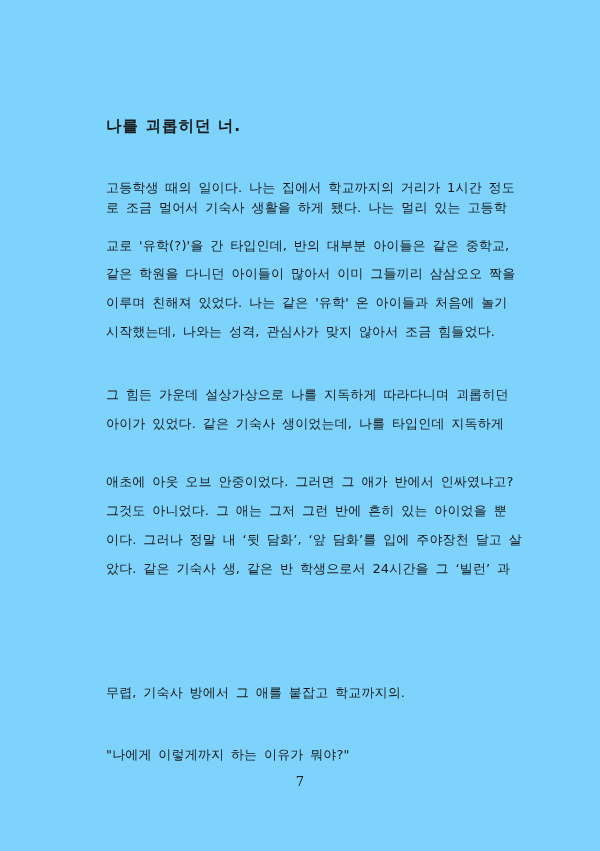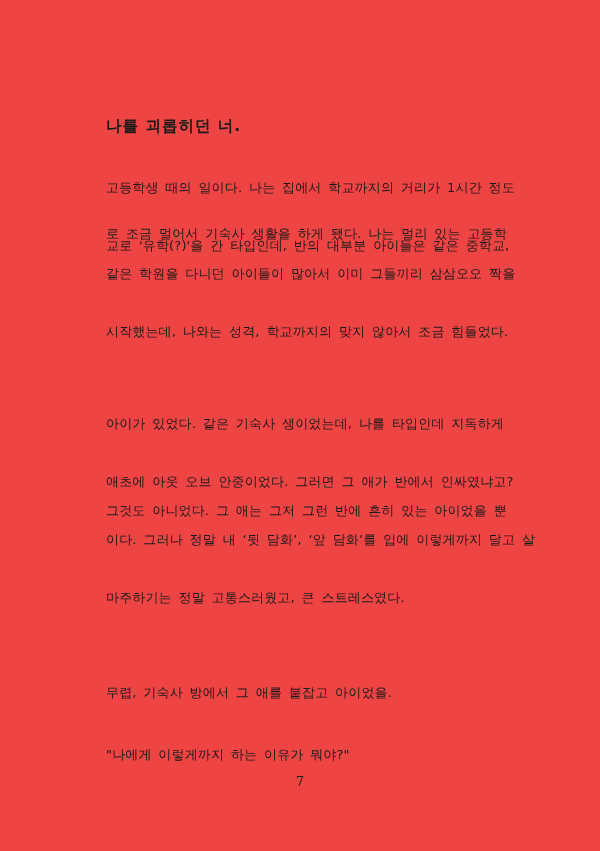--- a/index.html
+++ b/index.html
@@ -1,41 +1,43 @@
 <!DOCTYPE html>
 <html><head>
 <meta charset="utf-8">
 <style>
   html, body { margin: 0; padding: 0; background: #ffffff; }
   body { width: 600px; height: 851px; position: relative; overflow: hidden;
          font-family: "DejaVu Sans", sans-serif; color: #1a1a1a; }
-  .page { position: absolute; left: 0; top: 0; width: 600px; height: 851px; background: #ef4444; }
+  .page { position: absolute; left: 0; top: 0; width: 600px; height: 851px; background: #7dd3fc; }
   .title { position: absolute; left: 106px; top: 116px; font-size: 15.5px; font-weight: bold;
            letter-spacing: 1px; white-space: nowrap; }
   .line { position: absolute; left: 106px; width: 400px; font-size: 13px; white-space: nowrap;
           letter-spacing: 0.15px; word-spacing: 2.5px; line-height: 16px; }
   .pagenum { position: absolute; left: 0; width: 600px; top: 774px; text-align: center;
              font-family: "DejaVu Serif", serif; font-size: 13px; }
 </style>
 </head>
 <body>
 
 <div class="page">
   <div class="title">나를 괴롭히던 너.</div>
 
   <div class="line" style="top:180px">고등학생 때의 일이다. 나는 집에서 학교까지의 거리가 1시간 정도</div>
-  <div class="line" style="top:226px">로 조금 멀어서 기숙사 생활을 하게 됐다. 나는 멀리 있는 고등학</div>
+  <div class="line" style="top:200px">로 조금 멀어서 기숙사 생활을 하게 됐다. 나는 멀리 있는 고등학</div>
   <div class="line" style="top:238px">교로 '유학(?)'을 간 타입인데, 반의 대부분 아이들은 같은 중학교,</div>
   <div class="line" style="top:266px">같은 학원을 다니던 아이들이 많아서 이미 그들끼리 삼삼오오 짝을</div>
-  <div class="line" style="top:324px">시작했는데, 나와는 성격, 학교까지의 맞지 않아서 조금 힘들었다.</div>
+  <div class="line" style="top:295px">이루며 친해져 있었다. 나는 같은 '유학' 온 아이들과 처음에 놀기</div>
+  <div class="line" style="top:324px">시작했는데, 나와는 성격, 관심사가 맞지 않아서 조금 힘들었다.</div>
 
+  <div class="line" style="top:387px">그 힘든 가운데 설상가상으로 나를 지독하게 따라다니며 괴롭히던</div>
   <div class="line" style="top:416px">아이가 있었다. 같은 기숙사 생이었는데, 나를 타입인데 지독하게</div>
   <div class="line" style="top:474px">애초에 아웃 오브 안중이었다. 그러면 그 애가 반에서 인싸였냐고?</div>
   <div class="line" style="top:503px">그것도 아니었다. 그 애는 그저 그런 반에 흔히 있는 아이었을 뿐</div>
-  <div class="line" style="top:532px">이다. 그러나 정말 내 ‘뒷 담화’, ‘앞 담화’를 입에 이렇게까지 달고 살</div>
-  <div class="line" style="top:590px">마주하기는 정말 고통스러웠고, 큰 스트레스였다.</div>
+  <div class="line" style="top:532px">이다. 그러나 정말 내 ‘뒷 담화’, ‘앞 담화’를 입에 주야장천 달고 살</div>
+  <div class="line" style="top:561px">았다. 같은 기숙사 생, 같은 반 학생으로서 24시간을 그 ‘빌런’ 과</div>
 
-  <div class="line" style="top:685px">무렵, 기숙사 방에서 그 애를 붙잡고 아이었을.</div>
+  <div class="line" style="top:685px">무렵, 기숙사 방에서 그 애를 붙잡고 학교까지의.</div>
 
   <div class="line" style="top:747px">"나에게 이렇게까지 하는 이유가 뭐야?"</div>
 
   <div class="pagenum">7</div>
 </div>
 
 </body></html>

